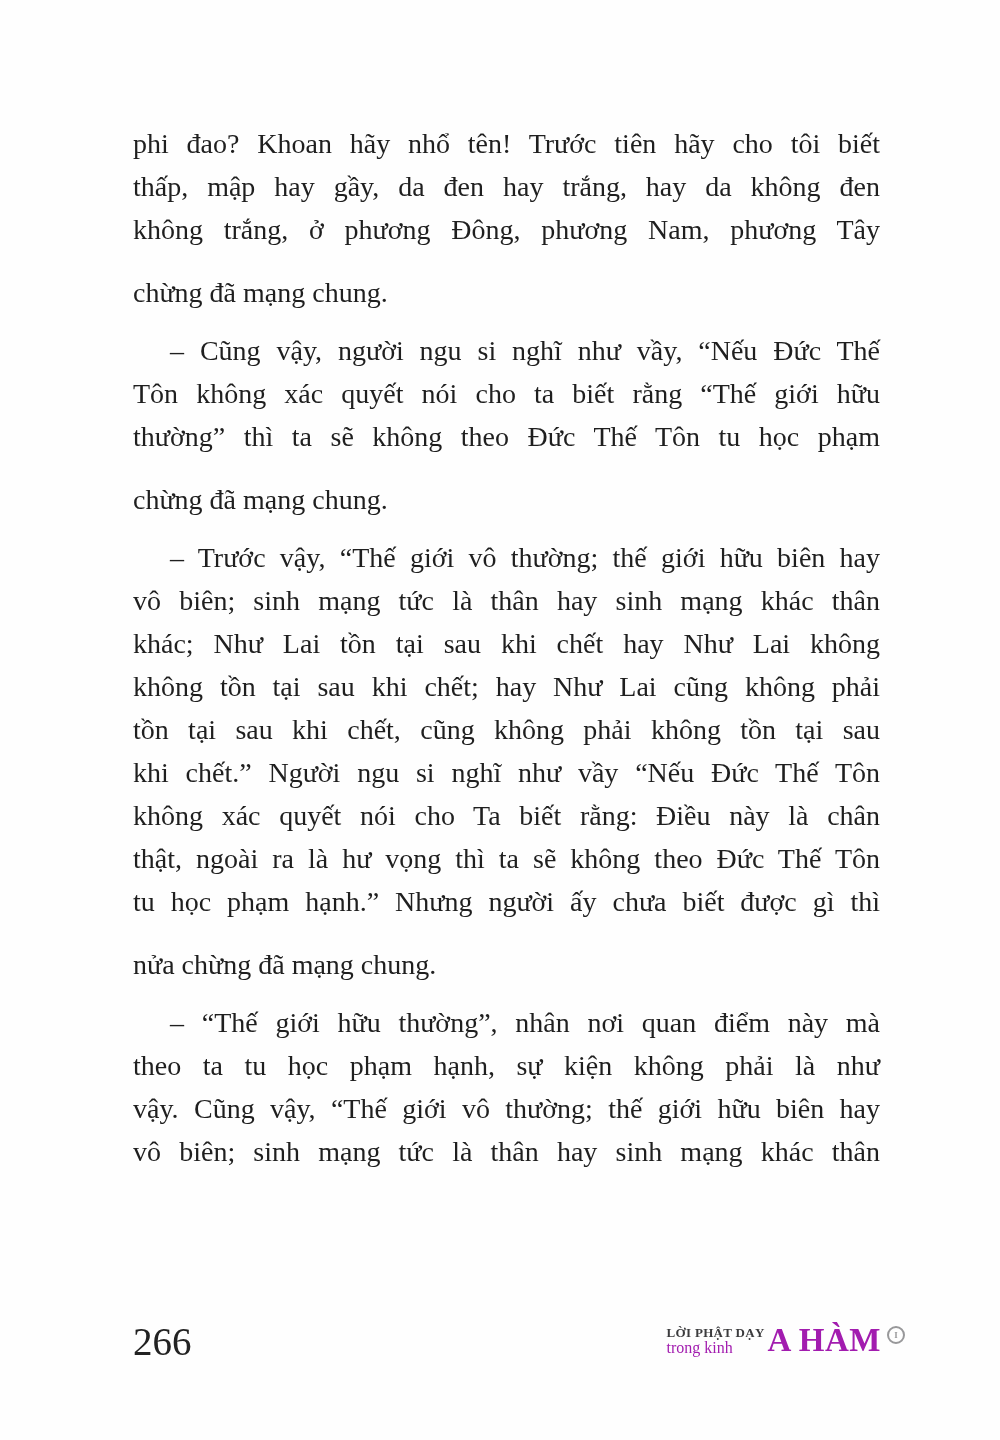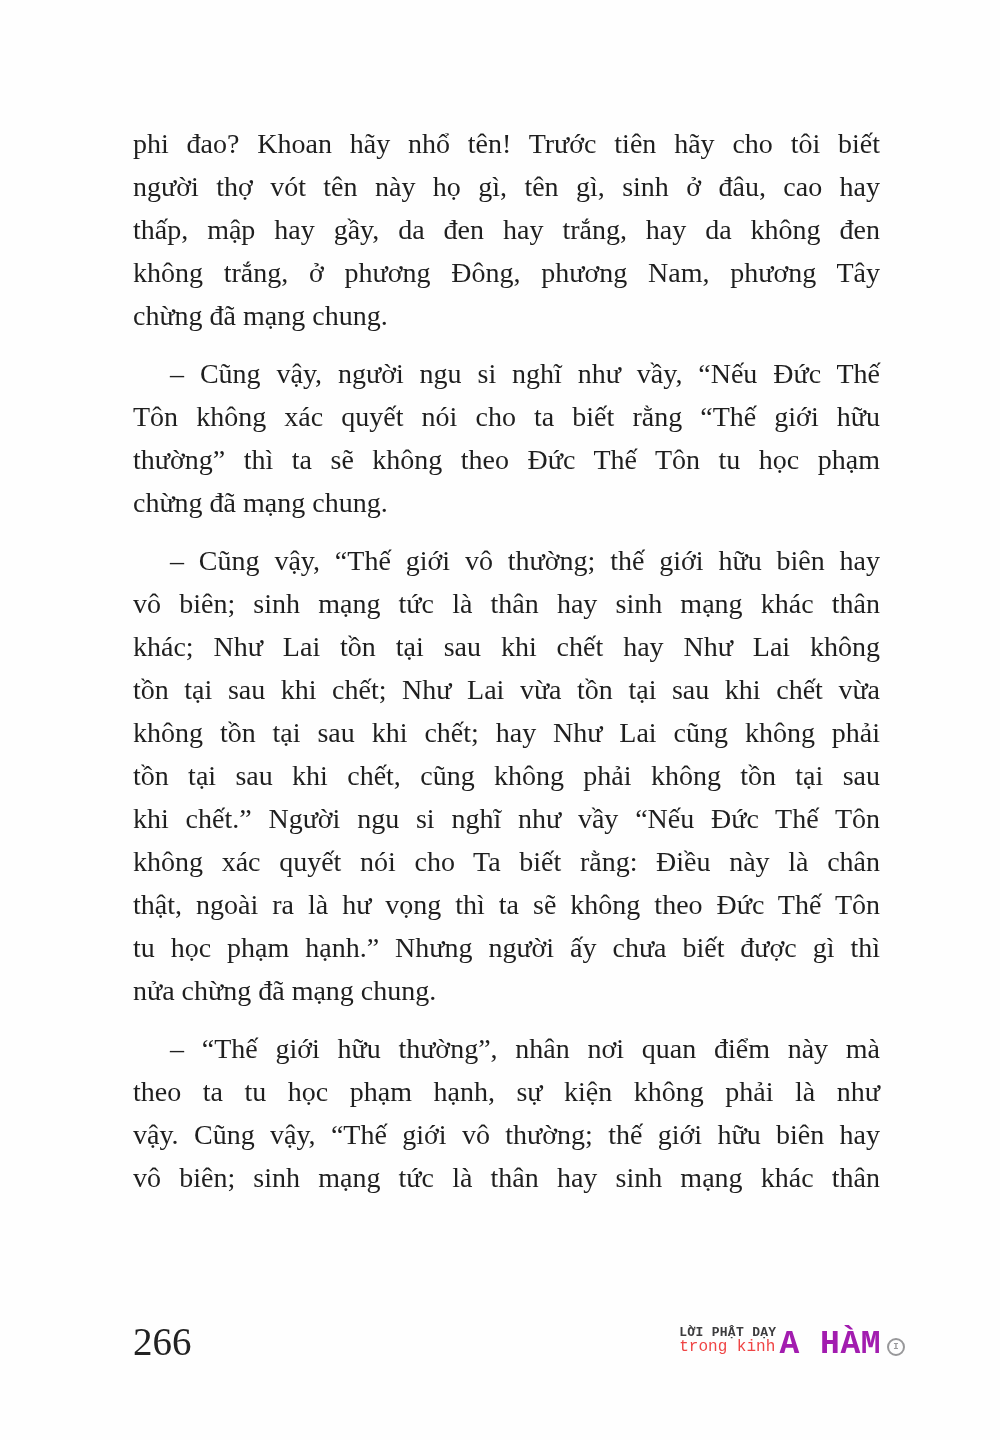--- a/index.html
+++ b/index.html
@@ -31,57 +31,57 @@
     text-align: justify;
     text-align-last: justify;
     -moz-text-align-last: justify;
     white-space: normal;
   }
   .line.indent {
     padding-left: 37px;
   }
   .line.last {
     text-align-last: left;
+    margin-top: 20px;
     -moz-text-align-last: left;
   }
   .page-number {
     position: absolute;
     left: 133px;
     top: 1322px;
     font-size: 39px;
     line-height: 40px;
     color: #222222;
     text-align: right;
   }
   .footer-logo {
     position: absolute;
     right: 95px;
     top: 1326px;
     display: flex;
-    align-items: flex-end;
-    font-family: Liberation Mono, monospace;
+    font-family: Liberation Serif, serif;
   }
   .logo-stack {
     display: flex;
     flex-direction: column;
     align-items: flex-start;
     margin-bottom: 3px;
   }
   .logo-top {
     font-size: 13px;
     line-height: 13px;
     font-weight: bold;
     color: #3c3c3e;
     letter-spacing: 0.3px;
     white-space: nowrap;
   }
   .logo-bottom {
     font-size: 16px;
     line-height: 17px;
-    color: #ef4444;
+    color: #a21caf;
     white-space: nowrap;
   }
   .logo-title {
     font-size: 33px;
     line-height: 28px;
     font-weight: bold;
     color: #a21caf;
     margin-left: 3px;
     letter-spacing: 0.5px;
     white-space: nowrap;
@@ -103,36 +103,34 @@
   }
 </style>
 </head>
 <body>
 
 <div class="page">
 
   <div class="text-block">
       <div class="para">
         <div class="line">phi đao? Khoan hãy nhổ tên! Trước tiên hãy cho tôi biết</div>
-        <div class="line">người thợ vót tên này họ gì, tên gì, sinh ở đâu, cao hay</div>
         <div class="line">thấp, mập hay gầy, da đen hay trắng, hay da không đen</div>
         <div class="line">không trắng, ở phương Đông, phương Nam, phương Tây</div>
         <div class="line last">chừng đã mạng chung.</div>
       </div>
       <div class="para">
         <div class="line indent">– Cũng vậy, người ngu si nghĩ như vầy, “Nếu Đức Thế</div>
         <div class="line">Tôn không xác quyết nói cho ta biết rằng “Thế giới hữu</div>
         <div class="line">thường” thì ta sẽ không theo Đức Thế Tôn tu học phạm</div>
         <div class="line last">chừng đã mạng chung.</div>
       </div>
       <div class="para">
-        <div class="line indent">– Cũng vậy, “Thế giới vô thường; thế giới hữu biên hay</div>
+        <div class="line indent">– Trước vậy, “Thế giới vô thường; thế giới hữu biên hay</div>
         <div class="line">vô biên; sinh mạng tức là thân hay sinh mạng khác thân</div>
         <div class="line">khác; Như Lai tồn tại sau khi chết hay Như Lai không</div>
-        <div class="line">tồn tại sau khi chết; Như Lai vừa tồn tại sau khi chết vừa</div>
         <div class="line">không tồn tại sau khi chết; hay Như Lai cũng không phải</div>
         <div class="line">tồn tại sau khi chết, cũng không phải không tồn tại sau</div>
         <div class="line">khi chết.” Người ngu si nghĩ như vầy “Nếu Đức Thế Tôn</div>
         <div class="line">không xác quyết nói cho Ta biết rằng: Điều này là chân</div>
         <div class="line">thật, ngoài ra là hư vọng thì ta sẽ không theo Đức Thế Tôn</div>
         <div class="line">tu học phạm hạnh.” Nhưng người ấy chưa biết được gì thì</div>
         <div class="line last">nửa chừng đã mạng chung.</div>
       </div>
       <div class="para">
         <div class="line indent">– “Thế giới hữu thường”, nhân nơi quan điểm này mà</div>

